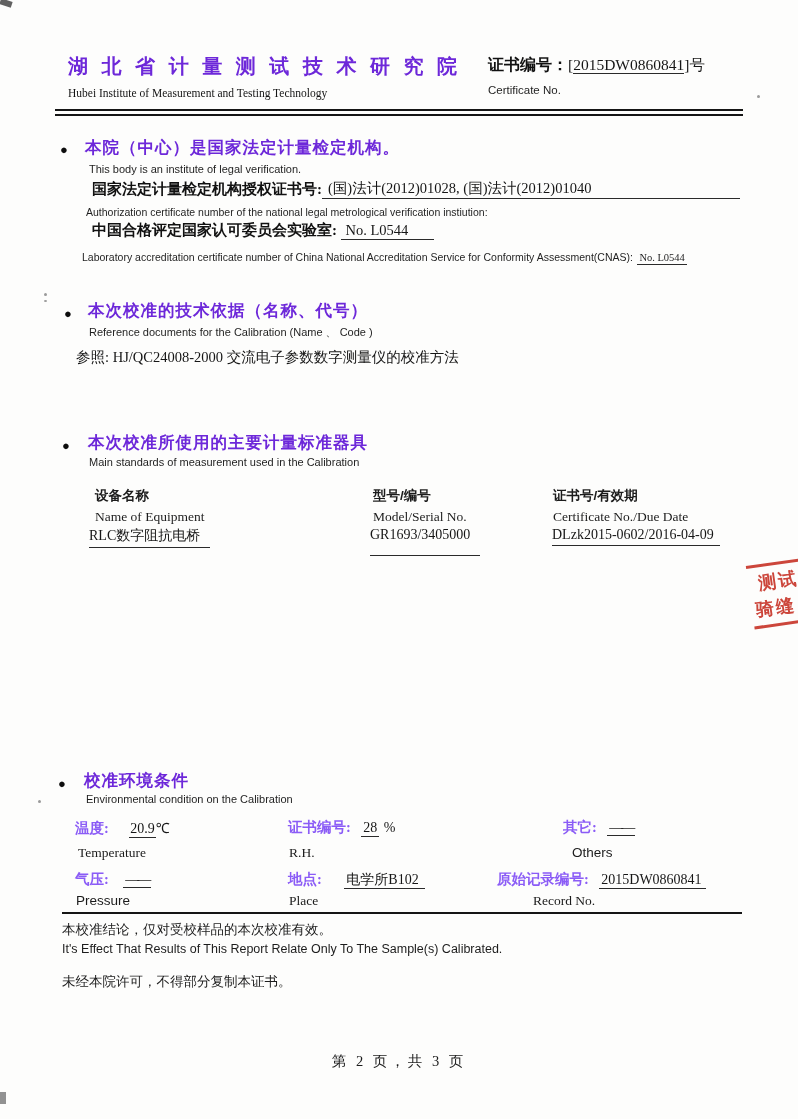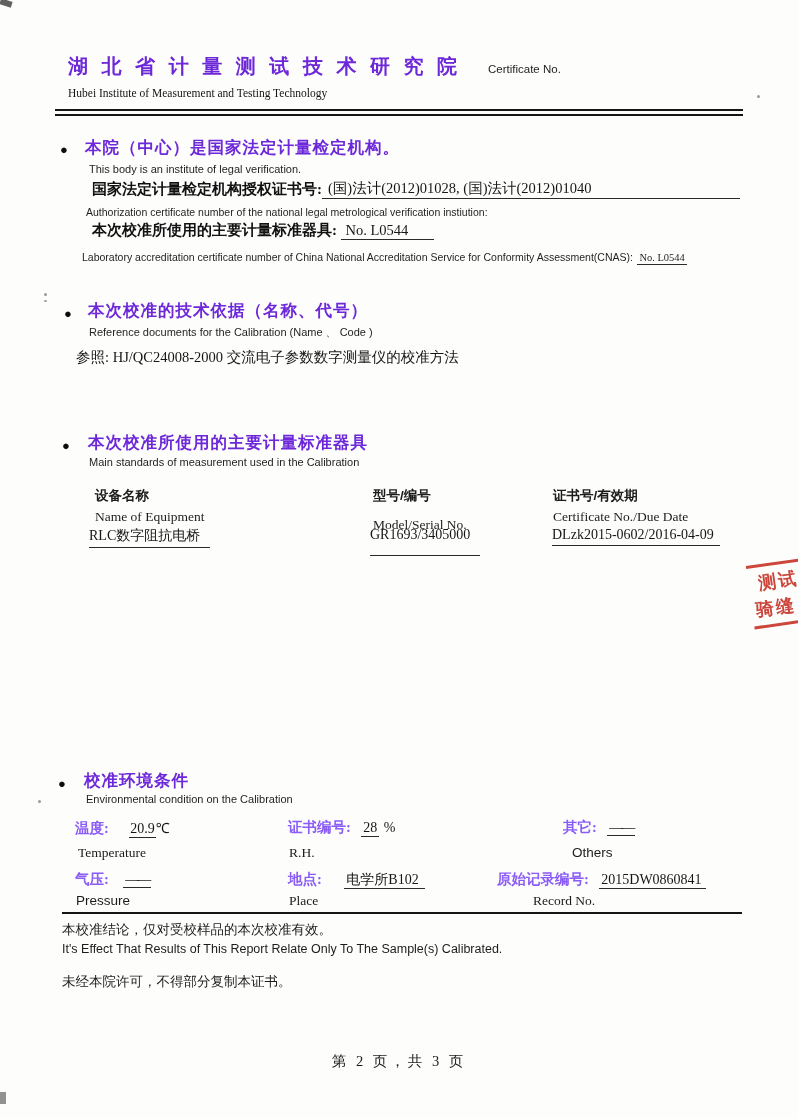--- a/index.html
+++ b/index.html
@@ -51,37 +51,40 @@
   <div class="abs speck" style="left:44px;top:300px;width:3px;height:2px;"></div>
   <div class="abs speck" style="left:38px;top:800px;width:3px;height:3px;"></div>
   <div class="abs speck" style="left:757px;top:95px;width:3px;height:3px;"></div>
 
   <div class="abs" style="left:68px;top:53px;">
     <div class="cn-title" style="font-size:20px;letter-spacing:4px;">湖 北 省 计 量 测 试 技 术 研 究 院</div>
     <div class="serif" style="font-size:11.5px;margin-top:7px;color:#141414;">Hubei Institute of Measurement and Testing Technology</div>
   </div>
 
   <div class="abs" style="left:488px;top:55px;">
+    <div style="white-space:nowrap;">
+      <span class="cn-label" style="font-size:16px;font-family:'Liberation Sans',sans-serif;">证书编号：</span><span class="val" style="font-size:15.5px;">[</span><span class="val u" style="font-size:15.5px;">2015DW0860841</span><span class="val" style="font-size:15.5px;">]号</span>
+    </div>
     <div class="en-sub" style="margin-top:8px;font-size:11.5px;">Certificate No.</div>
   </div>
 
   <div class="abs rule-double" style="left:55px;top:109px;width:688px;"></div>
 
   <span class="abs bullet" style="left:60px;top:143px;">●</span>
   <div class="abs cn-title" style="left:85px;top:137px;">本院（中心）是国家法定计量检定机构。</div>
   <div class="abs en-sub" style="left:89px;top:163px;">This body is an institute  of  legal  verification.</div>
 
   <div class="abs" style="left:92px;top:179px;width:648px;display:flex;align-items:flex-end;">
     <span class="cn-label" style="white-space:nowrap;">国家法定计量检定机构授权证书号:</span>
     <span class="val u" style="flex:1;padding-left:6px;white-space:nowrap;font-size:14.5px;">(国)法计(2012)01028,  (国)法计(2012)01040</span>
   </div>
   <div class="abs en-sub" style="left:86px;top:206px;font-size:10.5px;">Authorization certificate number of the national legal metrological verification instiution:</div>
 
   <div class="abs" style="left:92px;top:221px;white-space:nowrap;">
-    <span class="cn-label">本次校准所使用的主要计量标准器具:</span>
+    <span class="cn-label">中国合格评定国家认可委员会实验室:</span>
     <span class="val u" style="padding:0 26px 1px 4px;font-size:14.5px;">No. L0544</span>
   </div>
   <div class="abs" style="left:82px;top:247px;white-space:nowrap;">
     <span class="en-sub" style="font-size:10.5px;">Laboratory accreditation certificate number of China National Accreditation Service for Conformity Assessment(CNAS):</span>
     <span class="en-sub u serif" style="font-size:10.5px;padding:0 2px 1px 2px;">No. L0544</span>
   </div>
 
   <span class="abs bullet" style="left:64px;top:307px;">●</span>
   <div class="abs cn-title" style="left:88px;top:300px;">本次校准的技术依据（名称、代号）</div>
   <div class="abs en-sub" style="left:89px;top:325px;">Reference documents for the Calibration (Name 、 Code )</div>
@@ -90,21 +93,21 @@
   <span class="abs bullet" style="left:62px;top:439px;">●</span>
   <div class="abs cn-title" style="left:88px;top:432px;">本次校准所使用的主要计量标准器具</div>
   <div class="abs en-sub" style="left:89px;top:456px;">Main standards of measurement used in the Calibration</div>
 
   <div class="abs" style="left:95px;top:487px;">
     <div style="font-size:13.5px;font-weight:600;">设备名称</div>
     <div class="serif" style="font-size:13.5px;margin-top:4px;">Name of Equipment</div>
   </div>
   <div class="abs" style="left:373px;top:487px;">
     <div style="font-size:13.5px;font-weight:600;">型号/编号</div>
-    <div class="serif" style="font-size:13.5px;margin-top:12px;">Model/Serial No.</div>
+    <div class="serif" style="font-size:13.5px;margin-top:4px;">Model/Serial No.</div>
   </div>
   <div class="abs" style="left:553px;top:487px;">
     <div style="font-size:13.5px;font-weight:600;">证书号/有效期</div>
     <div class="serif" style="font-size:13.5px;margin-top:4px;">Certificate No./Due Date</div>
   </div>
 
   <div class="abs val u" style="left:89px;top:527px;padding:0 10px 2px 0;font-size:14px;">RLC数字阻抗电桥</div>
   <div class="abs val u" style="left:370px;top:527px;padding:0 10px 12px 0;font-size:14px;">GR1693/3405000</div>
   <div class="abs val u" style="left:552px;top:527px;padding:0 6px 2px 0;font-size:14px;">DLzk2015-0602/2016-04-09</div>
 

